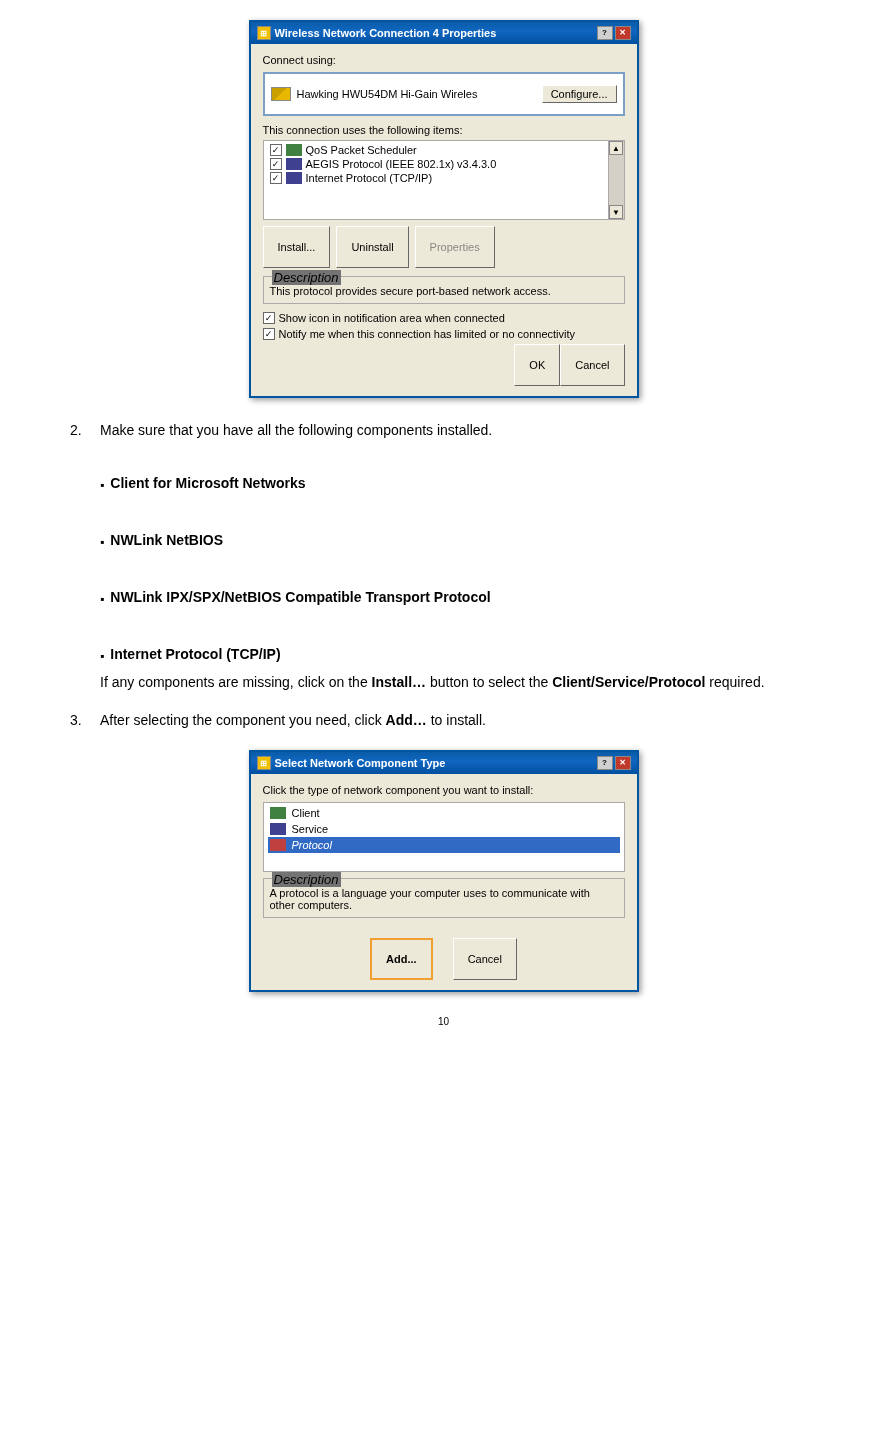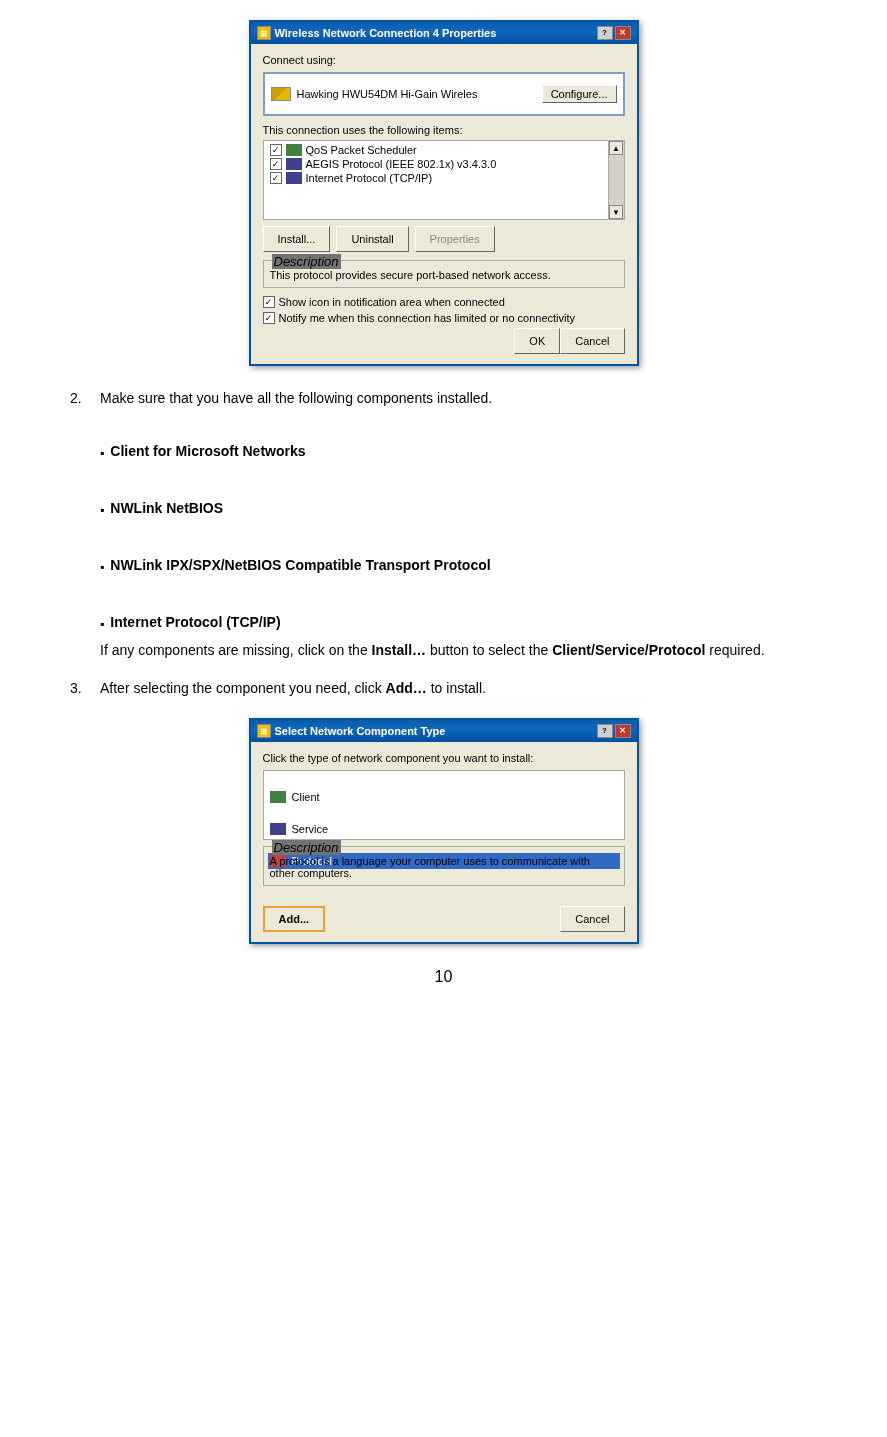--- a/index.html
+++ b/index.html
@@ -206,21 +206,21 @@
       padding: 2px 4px;
     }
 
     .btn-row {
       display: flex;
       gap: 6px;
       margin-bottom: 8px;
     }
 
     .win-sm-btn {
-      padding: 6px 14px;
+      padding: 14px 14px;
       font-size: 11px;
       background: #ece9d8;
       border: 1px solid #888;
       cursor: pointer;
       border-top: 1px solid #fff;
       border-left: 1px solid #fff;
       border-right: 1px solid #666;
       border-bottom: 1px solid #666;
     }
 
@@ -328,21 +328,21 @@
       font-size: 14px;
       margin-bottom: 6px;
     }
 
     .inline-bold {
       font-weight: bold;
     }
 
     .page-number {
       text-align: center;
-      font-size: 16px;
+      font-size: 10px;
       margin-top: 20px;
     }
 
     
     .win-dialog2 {
       border: 2px solid #0055a0;
       background: #ece9d8;
       width: 390px;
       font-family: 'Tahoma', Arial, sans-serif;
       font-size: 11px;
@@ -356,31 +356,31 @@
       margin-bottom: 6px;
       padding: 2px 4px;
     }
 
     .list-item2 {
       display: flex;
       align-items: center;
       gap: 6px;
       padding: 2px 2px;
       font-size: 11px;
-      margin-top: 16px;
     }
 
     .list-item2.selected {
       background: #316ac5;
       color: #fff;
+      font-style: italic;
     }
 
     .add-cancel-row {
       display: flex;
-      justify-content: space-between;
+      justify-content: center;
       gap: 20px;
       margin-top: 20px;
     }
 
     .win-add-btn {
       padding: 2px 14px;
       font-size: 11px;
       background: #ece9d8;
       border: 2px solid #f0a030;
       cursor: pointer;

